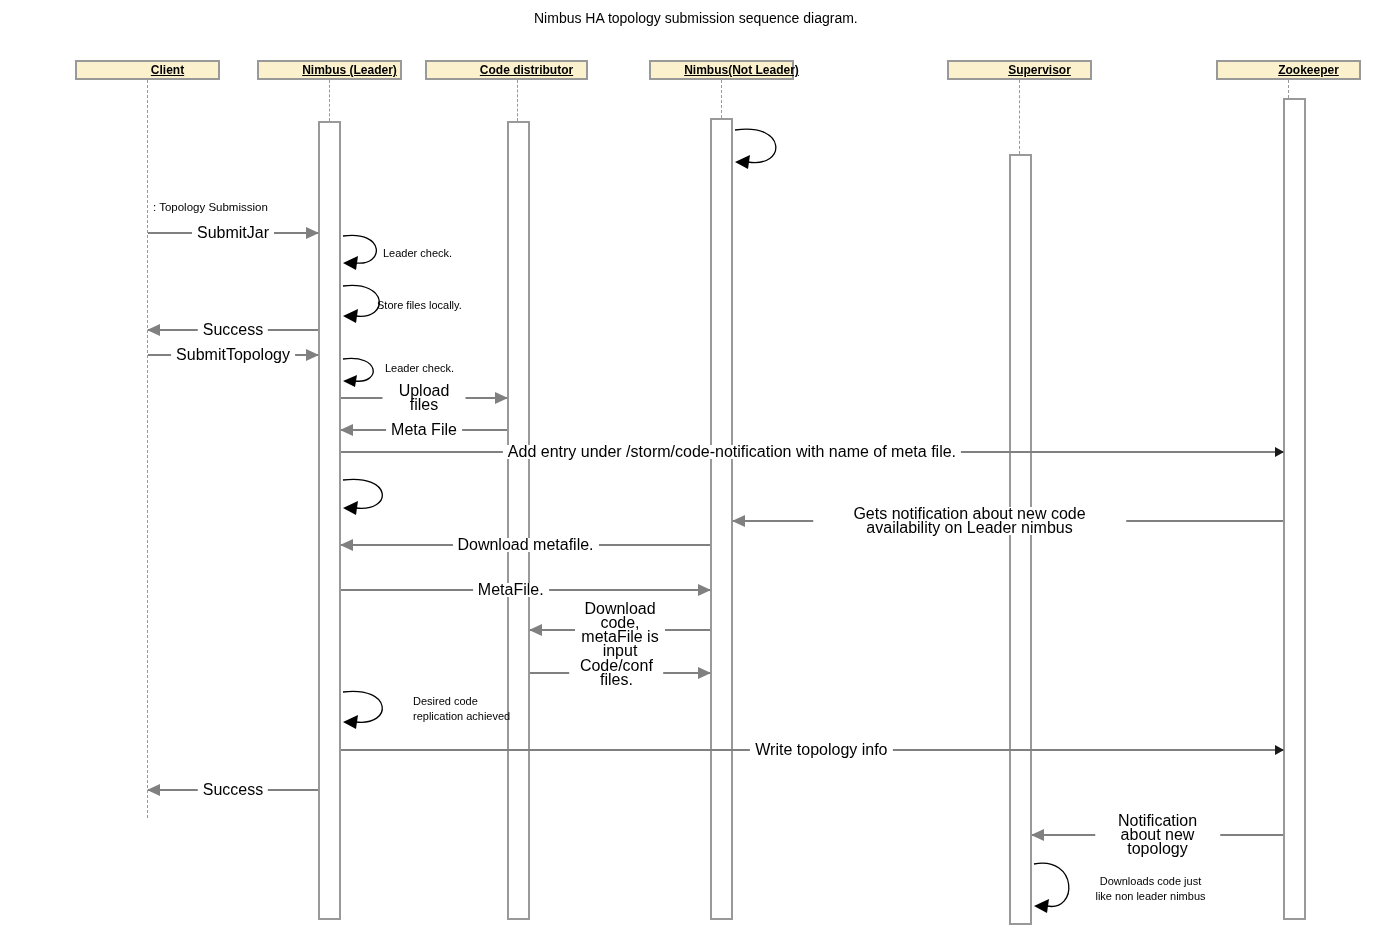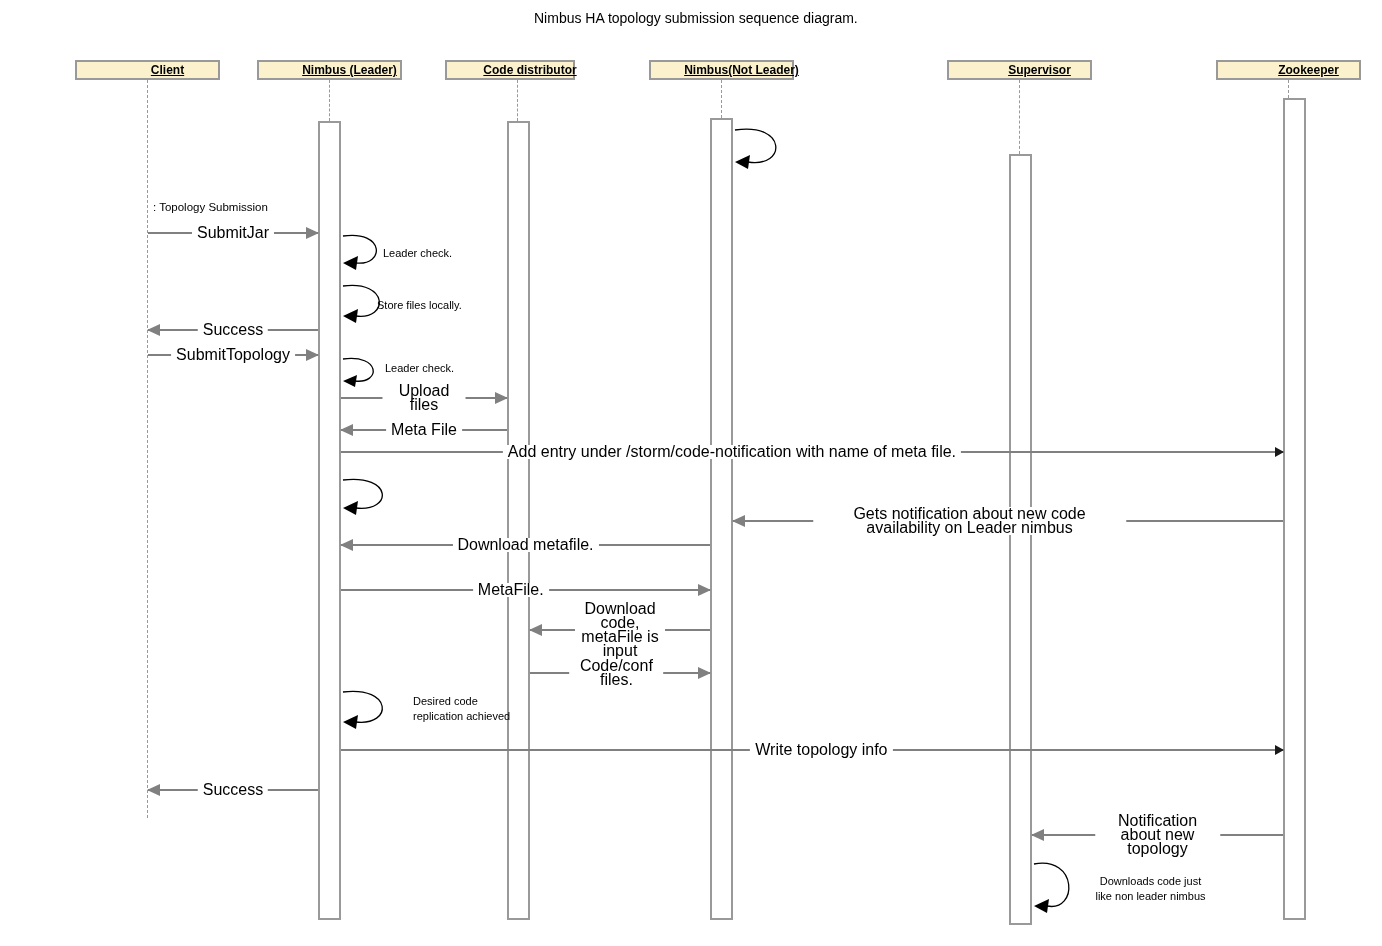--- a/index.html
+++ b/index.html
@@ -52,21 +52,21 @@
 <div id="canvas">
 
   <div class="title">Nimbus HA topology submission sequence diagram.</div>
 
   <div class="actor" style="left:75px;width:145px;">
     <span class="actor-label">Client</span>
   </div>
   <div class="actor" style="left:257px;width:145px;">
     <span class="actor-label">Nimbus (Leader)</span>
   </div>
-  <div class="actor" style="left:445px;width:130px;">
+  <div class="actor" style="left:425px;width:163px;">
     <span class="actor-label">Code distributor</span>
   </div>
   <div class="actor" style="left:649px;width:145px;">
     <span class="actor-label">Nimbus(Not Leader)</span>
   </div>
   <div class="actor" style="left:947px;width:145px;">
     <span class="actor-label">Supervisor</span>
   </div>
   <div class="actor" style="left:1216px;width:145px;">
     <span class="actor-label">Zookeeper</span>

